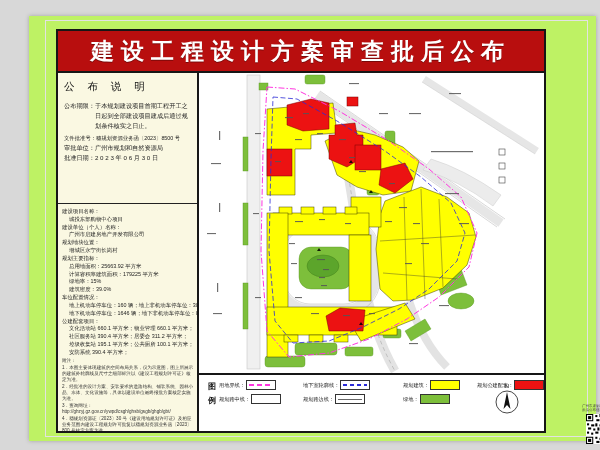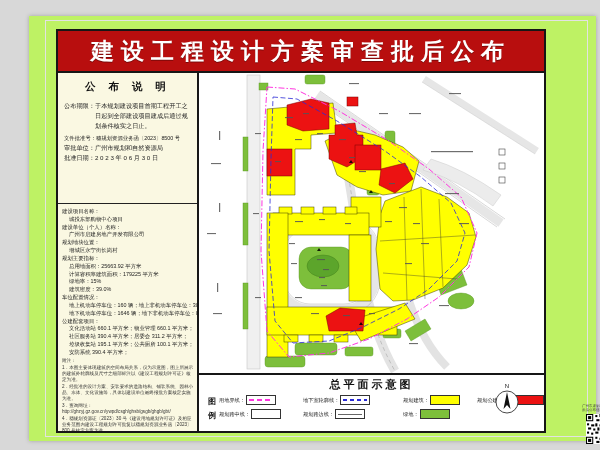--- a/index.html
+++ b/index.html
@@ -6,21 +6,21 @@
     font-family:"Liberation Sans","DejaVu Sans",sans-serif;-webkit-font-smoothing:antialiased;}
   .page{position:absolute;left:29px;top:16px;width:567px;height:425px;background:#bef264;
     box-shadow:0 0 4px rgba(0,0,0,.25);}
   .page-inner{position:absolute;left:16px;top:4px;right:8px;bottom:4px;border:1px solid #e2e2e2;}
   .frame{position:absolute;left:27px;top:13px;width:486px;height:400px;border:2px solid #161616;background:#fff;}
   .banner{height:40px;background:#b80e0e;border-bottom:2px solid #161616;display:flex;align-items:center;justify-content:center;}
   .banner span{color:#fff;font-weight:bold;font-size:23px;letter-spacing:7px;text-shadow:0 1px 0 rgba(0,0,0,.35);}
   .content{display:flex;height:358px;}
   .lpanel{width:141px;border-right:2px solid #161616;background:#faf8e2;box-sizing:border-box;flex:none;overflow:hidden;}
   .sec1{height:131px;border-bottom:1.5px solid #222;box-sizing:border-box;padding:7px 5px 0 6px;color:#222;}
-  .sec1 h2{margin:0 0 7px 0;text-align:center;font-size:10.5px;letter-spacing:5px;color:#111;font-weight:bold;}
+  .sec1 h2{margin:0 0 7px 0;text-align:left;font-size:10.5px;letter-spacing:5px;color:#111;font-weight:normal;}
   .hang{font-size:6.2px;line-height:1.6;padding-left:31px;text-indent:-31px;margin:0 0 3px 0;}
   .l1{font-size:5.35px;line-height:1.7;white-space:nowrap;}
   .l2{font-size:6.2px;line-height:1.7;white-space:nowrap;}
   .sec2{padding:4px 3px 0 4px;color:#222;font-size:5.4px;line-height:1.45;}
   .sec2 .lab{margin:0;}
   .sec2 .val{margin:0;padding-left:7px;white-space:nowrap;}
   .notes{font-size:4.6px;line-height:1.32;color:#333;margin-top:1px;}
   .notes p{margin:0 0 1px 0;}
   .rpanel{flex:1;display:flex;flex-direction:column;min-width:0;}
   .map{height:300px;position:relative;background:#fff;flex:none;}
@@ -219,21 +219,20 @@
                 <rect x="250" y="20" width="12" height="1.1"></rect>
               <rect x="20" y="58" width="1.2" height="9"></rect>
                 <rect x="20" y="130" width="1.2" height="9"></rect>
               <rect x="18" y="210" width="1.2" height="9"></rect>
               <path d="M150,90 l2,-3 l2,3 z M170,120 l2,-3 l2,3 z M118,178 l2,-3 l2,3 z M160,252 l2,-3 l2,3 z" fill="#000"></path>
             </g>
           </svg>
         </div>
 
         <div class="legendbar">
-          <div class="ltitle">总平面示意图</div>
           <div class="lrow">
             <div class="lchars">
               <div>图</div>
               <div>例</div>
             </div>
             <div class="lgrid">
               <div class="lcell">
                 <span>用地界线：</span>
                   <span class="sw sw-boundary">
                     <i></i>

